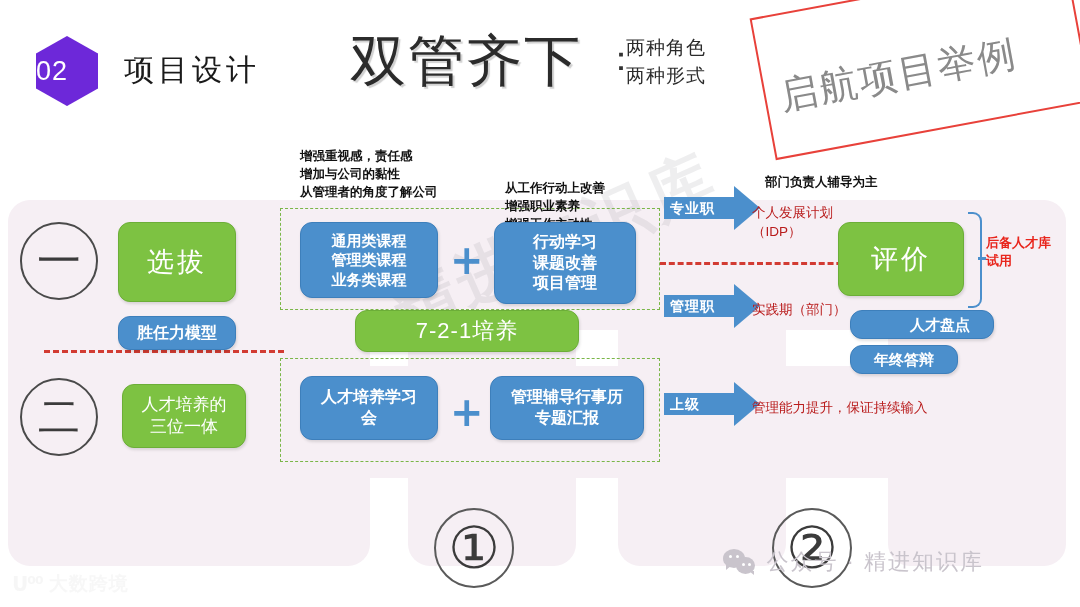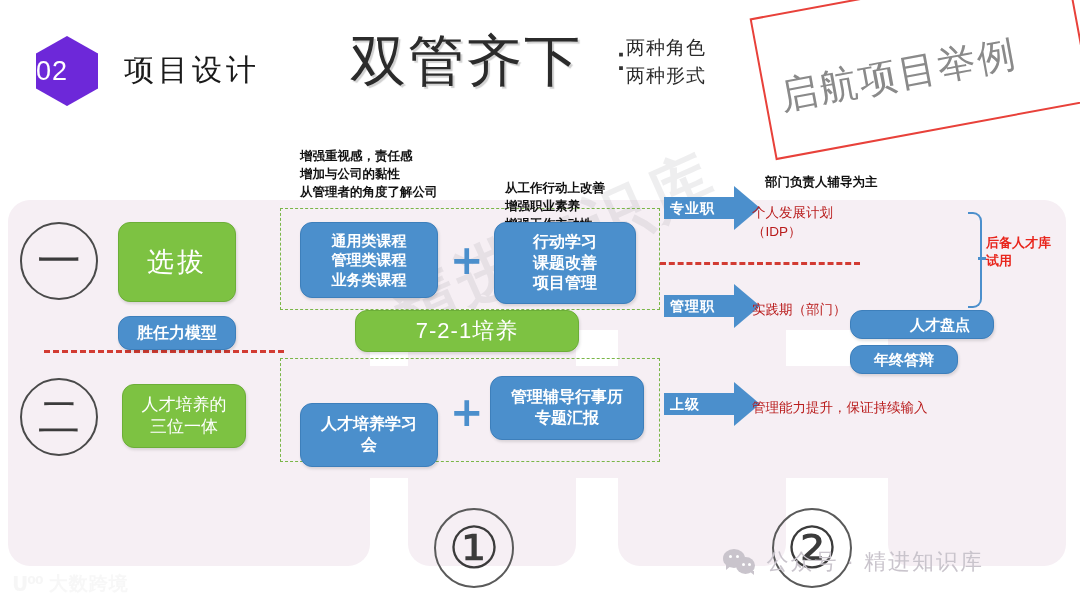--- a/index.html
+++ b/index.html
@@ -115,21 +115,21 @@
     box-shadow:1px 2px 3px rgba(0,0,0,.12);font-weight:bold;
   }
 
   .g-xuanba{left:118px;top:222px;width:116px;height:78px;font-size:27px;letter-spacing:3px;}
   .b-model{left:118px;top:316px;width:116px;height:32px;font-size:16px;}
   .g-sanwei{left:122px;top:384px;width:122px;height:62px;font-size:17px;}
 
   .b-course{left:300px;top:222px;width:136px;height:74px;font-size:15px;}
   .b-action{left:494px;top:222px;width:140px;height:80px;font-size:16px;}
   .g-721{left:355px;top:310px;width:222px;height:40px;font-size:22px;letter-spacing:1px;}
-  .b-learn{left:300px;top:376px;width:136px;height:62px;font-size:16px;margin-top:27px;}
+  .b-learn{left:300px;top:376px;width:136px;height:62px;font-size:16px;}
   .b-manual{left:490px;top:376px;width:152px;height:62px;font-size:16px;}
 
   .plus{
     position:absolute;color:#4b8fcc;font-size:40px;font-weight:bold;
     line-height:1;font-family:"DejaVu Sans",sans-serif;
   }
   .plus-1{left:450px;top:240px;}
   .plus-2{left:450px;top:392px;}
 
   .g-pingjia{left:838px;top:222px;width:124px;height:72px;font-size:27px;letter-spacing:3px;}
@@ -295,20 +295,21 @@
     <div class="shaft"></div>
     <div class="head"></div>
     <div class="lbl">上级</div>
   </div>
 
   <div class="plain plain-idp">个人发展计划
 （IDP）</div>
   <div class="plain plain-shijian">实践期（部门）</div>
   <div class="plain plain-upgrade">管理能力提升，保证持续输入</div>
 
+  <div class="gbox g-pingjia">评价</div>
   <div class="bbox b-pandian">人才盘点</div>
   <div class="bbox b-dabian">年终答辩</div>
   <div class="bracket"></div>
   <div class="red-note">后备人才库
 试用</div>
 
   <div class="circ-big cb-1">①</div>
   <div class="circ-big cb-2">②</div>
 
   <div class="wm-bl">

